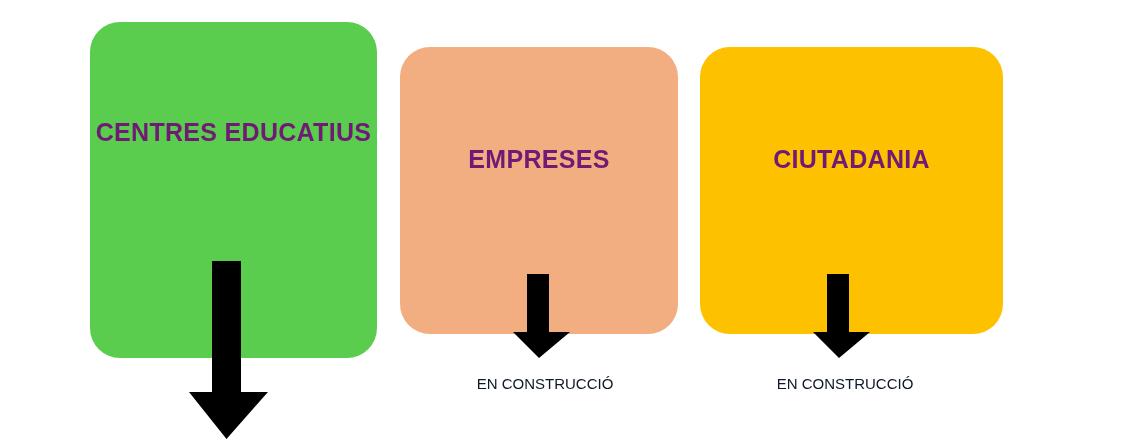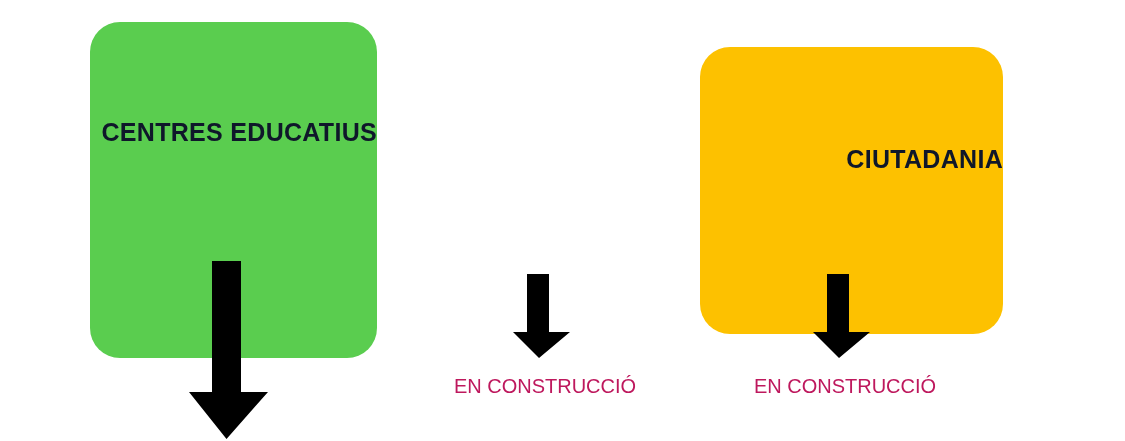--- a/index.html
+++ b/index.html
@@ -24,22 +24,22 @@
   
   .card {
     position: absolute;
     box-sizing: border-box;
     border-radius: 30px;
   }
   .card-label {
     position: absolute;
     left: 0;
     right: 0;
-    text-align: right;
-    color: #0f172a;
+    text-align: center;
+    color: #701a75;
     font-family: "Liberation Sans", sans-serif;
     font-weight: bold;
     letter-spacing: 0.3px;
     white-space: nowrap;
     user-select: none;
   }
 
   #card-centres {
     left: 90px;
     top: 22px;
@@ -102,24 +102,24 @@
     left: 813px;
     top: 274px;
     width: 64px;
     height: 84px;
   }
 
   
   .construction-label {
     position: absolute;
     text-align: center;
-    color: #be185d;
+    color: #0f172a;
     font-family: "Liberation Sans", sans-serif;
     font-weight: normal;
-    font-size: 20px;
+    font-size: 15px;
     white-space: nowrap;
     user-select: none;
   }
   #label-empreses {
     left: 415px;
     top: 375px;
     width: 260px;
   }
   #label-ciutadania {
     left: 715px;
@@ -129,20 +129,23 @@
 </style>
 </head>
 <body>
 
 <div id="canvas">
 
   <div class="card" id="card-centres">
     <div class="card-label">CENTRES EDUCATIUS</div>
   </div>
 
+  <div class="card" id="card-empreses">
+    <div class="card-label">EMPRESES</div>
+  </div>
 
   <div class="card" id="card-ciutadania">
     <div class="card-label">CIUTADANIA</div>
   </div>
 
   <div class="arrow" id="arrow-centres">
     <svg viewBox="0 0 104 178" preserveAspectRatio="none" aria-hidden="true">
       <polygon points="23,0 52,0 52,131 79,131 37.5,178 0,131 23,131" fill="#000000"></polygon>
     </svg>
   </div>

